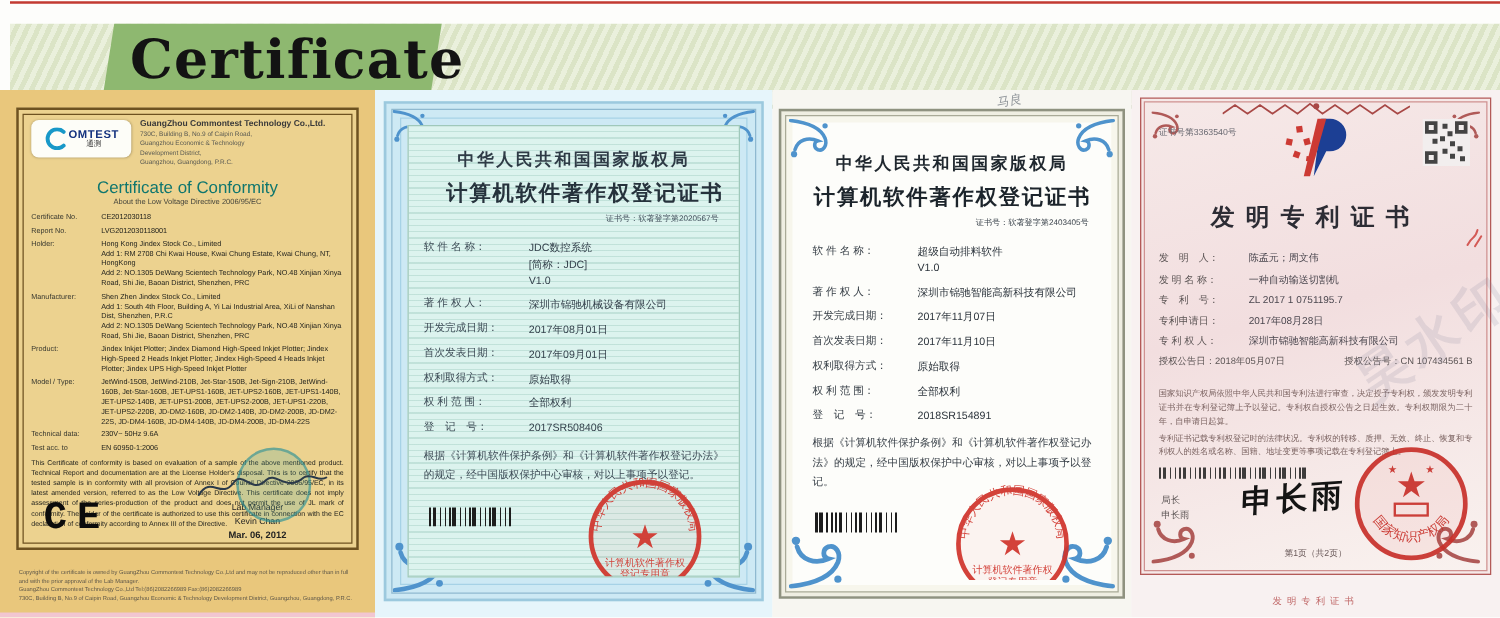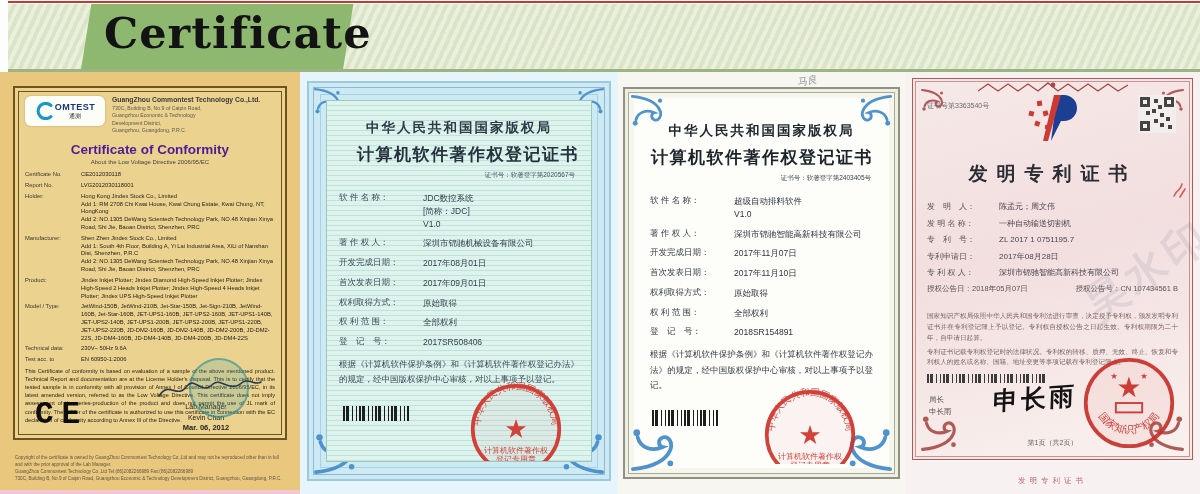--- a/index.html
+++ b/index.html
@@ -2,21 +2,21 @@
 <html><head>
 <meta charset="utf-8">
 <style>
   html,body{margin:0;padding:0;}
   body{width:1200px;height:494px;overflow:hidden;background:#ffffff;
        font-family:"Liberation Sans", sans-serif;}
   .stage{position:relative;width:1200px;height:494px;background:#fdfdfb;}
 
   
   .topline{position:absolute;top:1px;left:8px;right:0;height:2px;background:#c23a32;}
-  .banner{position:absolute;top:4px;left:8px;right:0;height:65px;overflow:hidden;
+  .banner{position:absolute;top:19px;left:8px;right:0;height:65px;overflow:hidden;
     background:repeating-linear-gradient(115deg,#eaf0dc 0 4px,#dbe4c6 4px 8px);
     border-bottom:3px solid #9cb383;}
   .banner-patch{position:absolute;left:78px;top:-8px;width:262px;height:84px;
     background:#8eb870;transform:skewX(-9deg);border-radius:3px;}
   .banner h1{position:absolute;left:96px;top:4px;margin:0;font-family:"DejaVu Serif",serif;
     font-weight:bold;font-size:43px;color:#131313;letter-spacing:1px;}
 
   .row{position:absolute;top:72px;left:0;height:422px;width:1200px;display:flex;}
   .cert{position:relative;height:422px;overflow:hidden;flex:none;}
 
@@ -28,21 +28,21 @@
     padding:8px 10px;overflow:hidden;}
   .c1-head{display:flex;gap:7px;align-items:flex-start;}
   .c1-logo{width:80px;height:30px;background:#fdfdf8;border-radius:6px;flex:none;
     display:flex;align-items:center;justify-content:center;gap:2px;box-shadow:0 0 2px rgba(0,0,0,.25);}
   .c1-swoosh{width:18px;height:18px;}
   .c1-logo-txt{display:flex;flex-direction:column;align-items:center;line-height:1;}
   .c1-logo-main{font-size:9px;font-weight:bold;color:#15337f;letter-spacing:.5px;}
   .c1-logo-cn{font-size:6px;color:#333;margin-top:1px;}
   .c1-company{font-size:6.8px;font-weight:bold;color:#3a3a3a;}
   .c1-address{font-size:5.2px;color:#5a5a52;line-height:1.4;white-space:pre-line;margin-top:2px;}
-  .c1-title{font-size:13.5px;font-weight:bold;text-align:center;color:#4c1d95;margin:8px 0 2px;}
+  .c1-title{font-size:13.5px;font-weight:normal;text-align:center;color:#0f766e;margin:8px 0 2px;}
   .c1-sub{font-size:6px;text-align:center;color:#45453c;margin-bottom:6px;}
   .c1-frow{display:flex;margin-bottom:3px;}
   .c1-label{width:56px;flex:none;font-size:5.8px;color:#38382f;}
   .c1-value{font-size:5.8px;color:#24241e;line-height:1.35;white-space:pre-line;}
   .c1-body{font-size:5.6px;color:#24241e;line-height:1.45;text-align:justify;margin-top:3px;}
   .c1-bottom{position:absolute;left:20px;right:14px;bottom:6px;display:flex;
     align-items:flex-end;justify-content:space-between;}
   .ce{font-size:31px;font-weight:bold;letter-spacing:8px;color:#0c0c0c;font-family:Liberation Mono, monospace;}
   .c1-sign{position:relative;width:130px;text-align:center;}
   .c1-stampcircle{position:absolute;right:22px;top:-44px;width:56px;height:56px;border-radius:50%;

